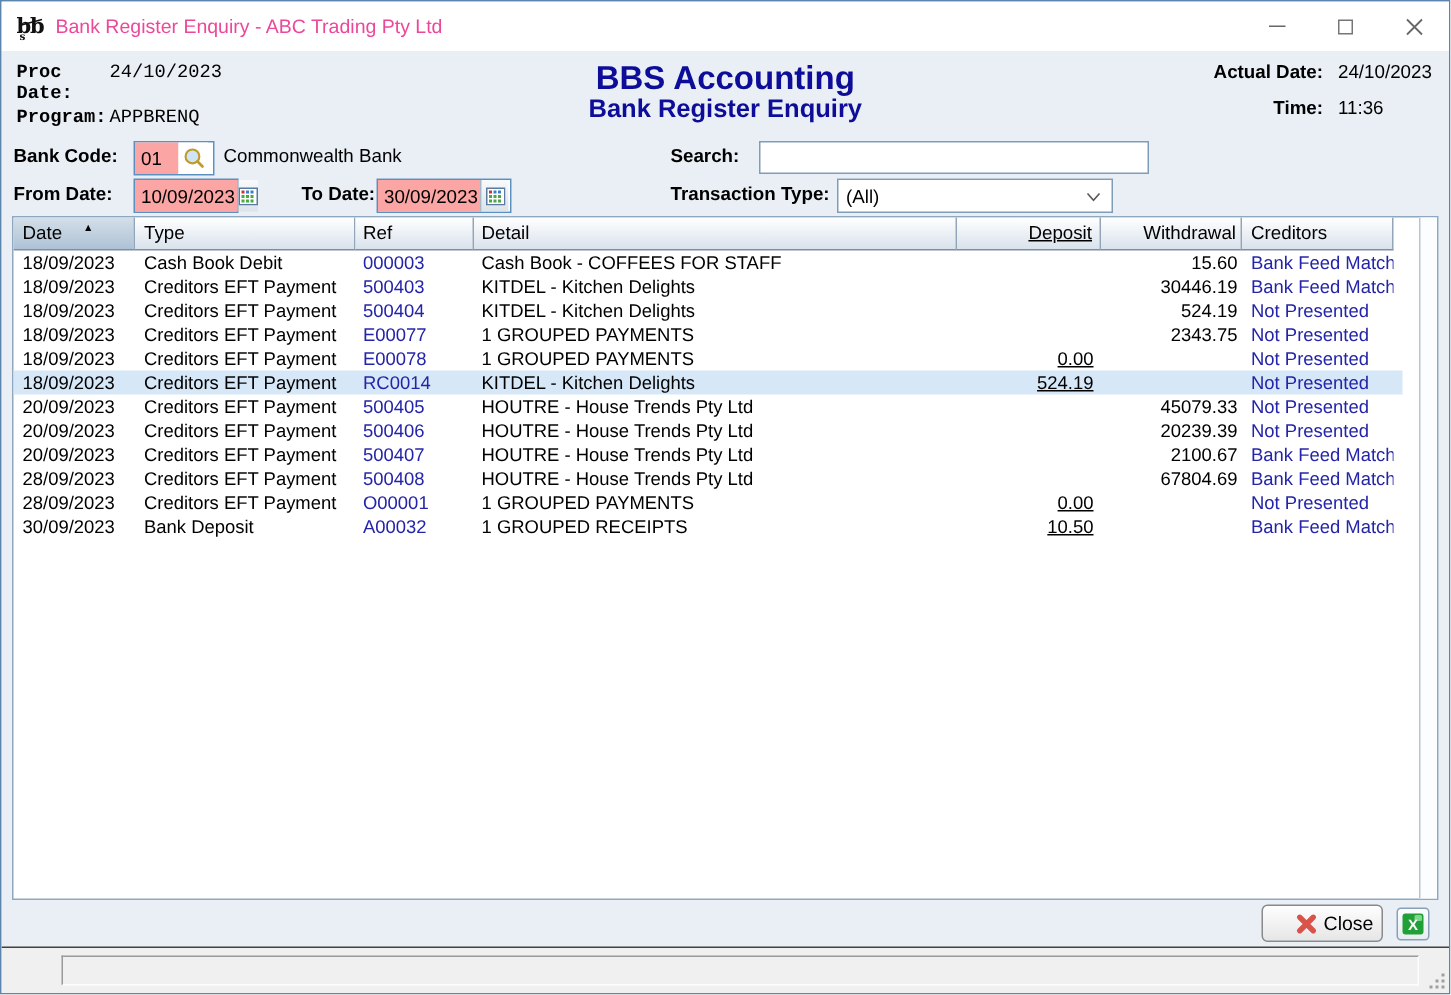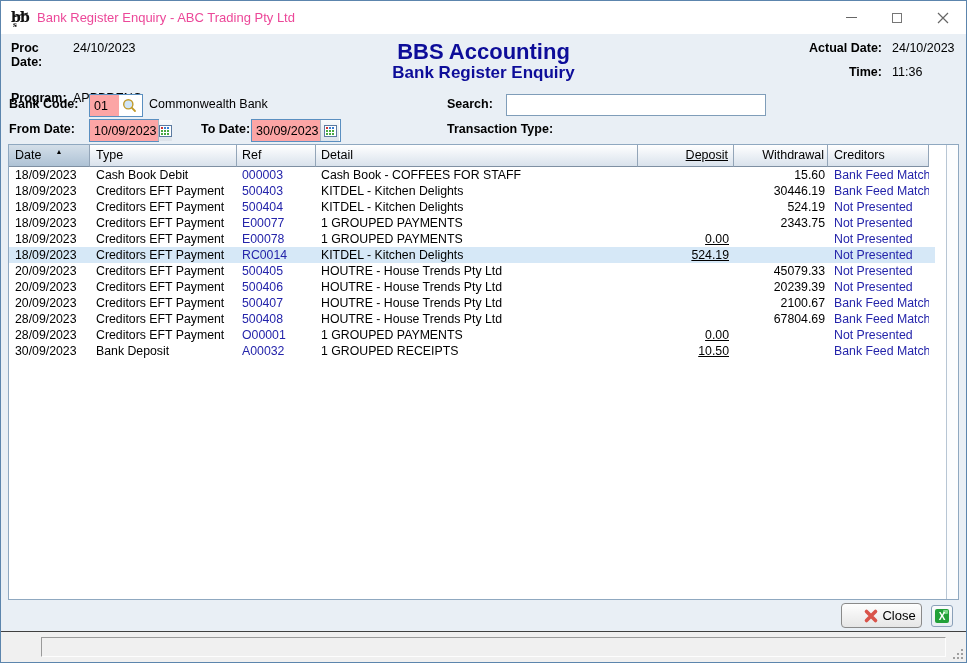--- a/index.html
+++ b/index.html
@@ -10,21 +10,21 @@
   .titlebar { position:absolute; top:0; left:0; right:0; height:33px; background:#ffffff; }
   .app-icon { position:absolute; left:10px; top:7px; width:19px; height:19px; }
   .title-text { position:absolute; left:36px; top:9px; font-size:13px; color:#ec4899; white-space:nowrap; }
   .win-controls { position:absolute; right:0; top:0; height:33px; display:flex; }
   .win-btn { width:46px; height:33px; display:flex; align-items:center; justify-content:center; color:#666; }
   .glyph-min { width:11px; height:1px; background:#666; }
   .glyph-max { width:10px; height:10px; border:1px solid #767676; }
 
   
   .content-bg { position:absolute; top:33px; left:0; right:0; bottom:31px; background:#e9eff5; }
-  .hdr-left { position:absolute; top:40px; left:10px; display:grid; grid-template-columns:62px auto; row-gap:22px; font-size:12.5px; }
+  .hdr-left { position:absolute; top:40px; left:10px; display:grid; grid-template-columns:62px auto; row-gap:2px; font-size:12.5px;font-family:Liberation Mono, monospace; }
   .hdr-right { position:absolute; top:40px; right:12px; display:grid; grid-template-columns:auto 72px; row-gap:10px; font-size:12.5px; }
   .hdr-right .lbl { text-align:right; }
   .hdr-right .val { text-align:left; padding-left:10px; }
   .lbl { font-weight:700; color:#000; }
   .app-title { position:absolute; top:38px; left:0; right:0; text-align:center; font-size:22px; font-weight:700; color:#0d0d99; }
   .screen-title { position:absolute; top:62px; left:0; right:0; text-align:center; font-size:17px; font-weight:700; color:#0d0d99; }
 
   
   .flabel { position:absolute; font-size:12.5px; font-weight:700; white-space:nowrap; }
   .ftext  { position:absolute; font-size:12.5px; white-space:nowrap; }
@@ -157,20 +157,26 @@
           <rect x="5" y="6" width="2" height="2" fill="#49a942"></rect>
           <rect x="8" y="6" width="2" height="2" fill="#49a942"></rect>
         <rect x="2" y="9" width="2" height="2" fill="#49a942"></rect>
           <rect x="5" y="9" width="2" height="2" fill="#49a942"></rect>
           <rect x="8" y="9" width="2" height="2" fill="#49a942"></rect>
       </svg>
     </span>
   </div>
 
   <span class="flabel" style="left:446px; top:121px;">Transaction Type:</span>
+  <div class="select-box" style="left:557px; top:118px; width:184px; height:23px;">
+    <span>(All)</span>
+    <svg class="chev" width="10" height="7" viewBox="0 0 10 7">
+      <polyline points="1,1 5,5.5 9,1" fill="none" stroke="#5a5a5a" stroke-width="1.1"></polyline>
+    </svg>
+  </div>
 
   <div class="table-wrap">
     <div class="grid">
       <div class="hrow">
         <div class="hcell sorted c-date">
           <span>Date</span><span class="sort-arrow">▲</span>
         </div>
         <div class="hcell c-type">Type</div>
         <div class="hcell c-ref" style="color:#000;">Ref</div>
         <div class="hcell c-det">Detail</div>

